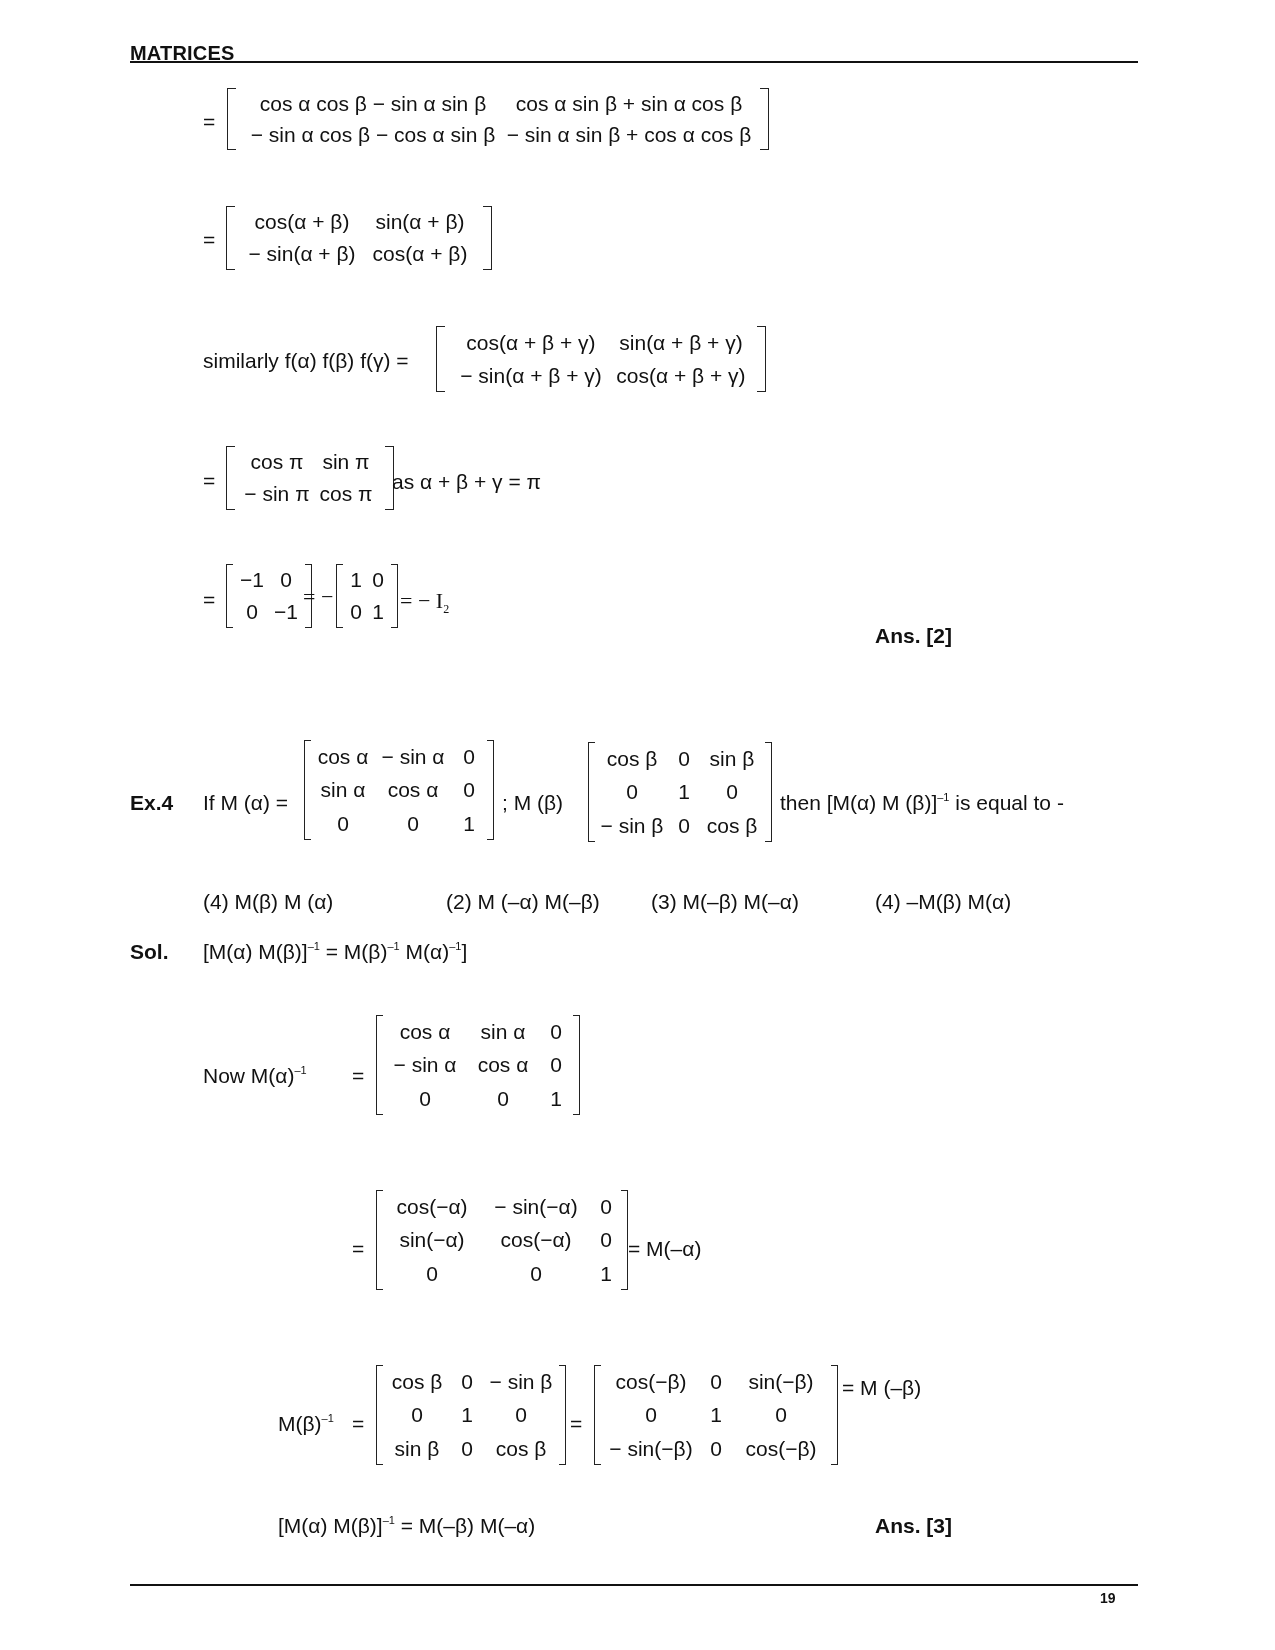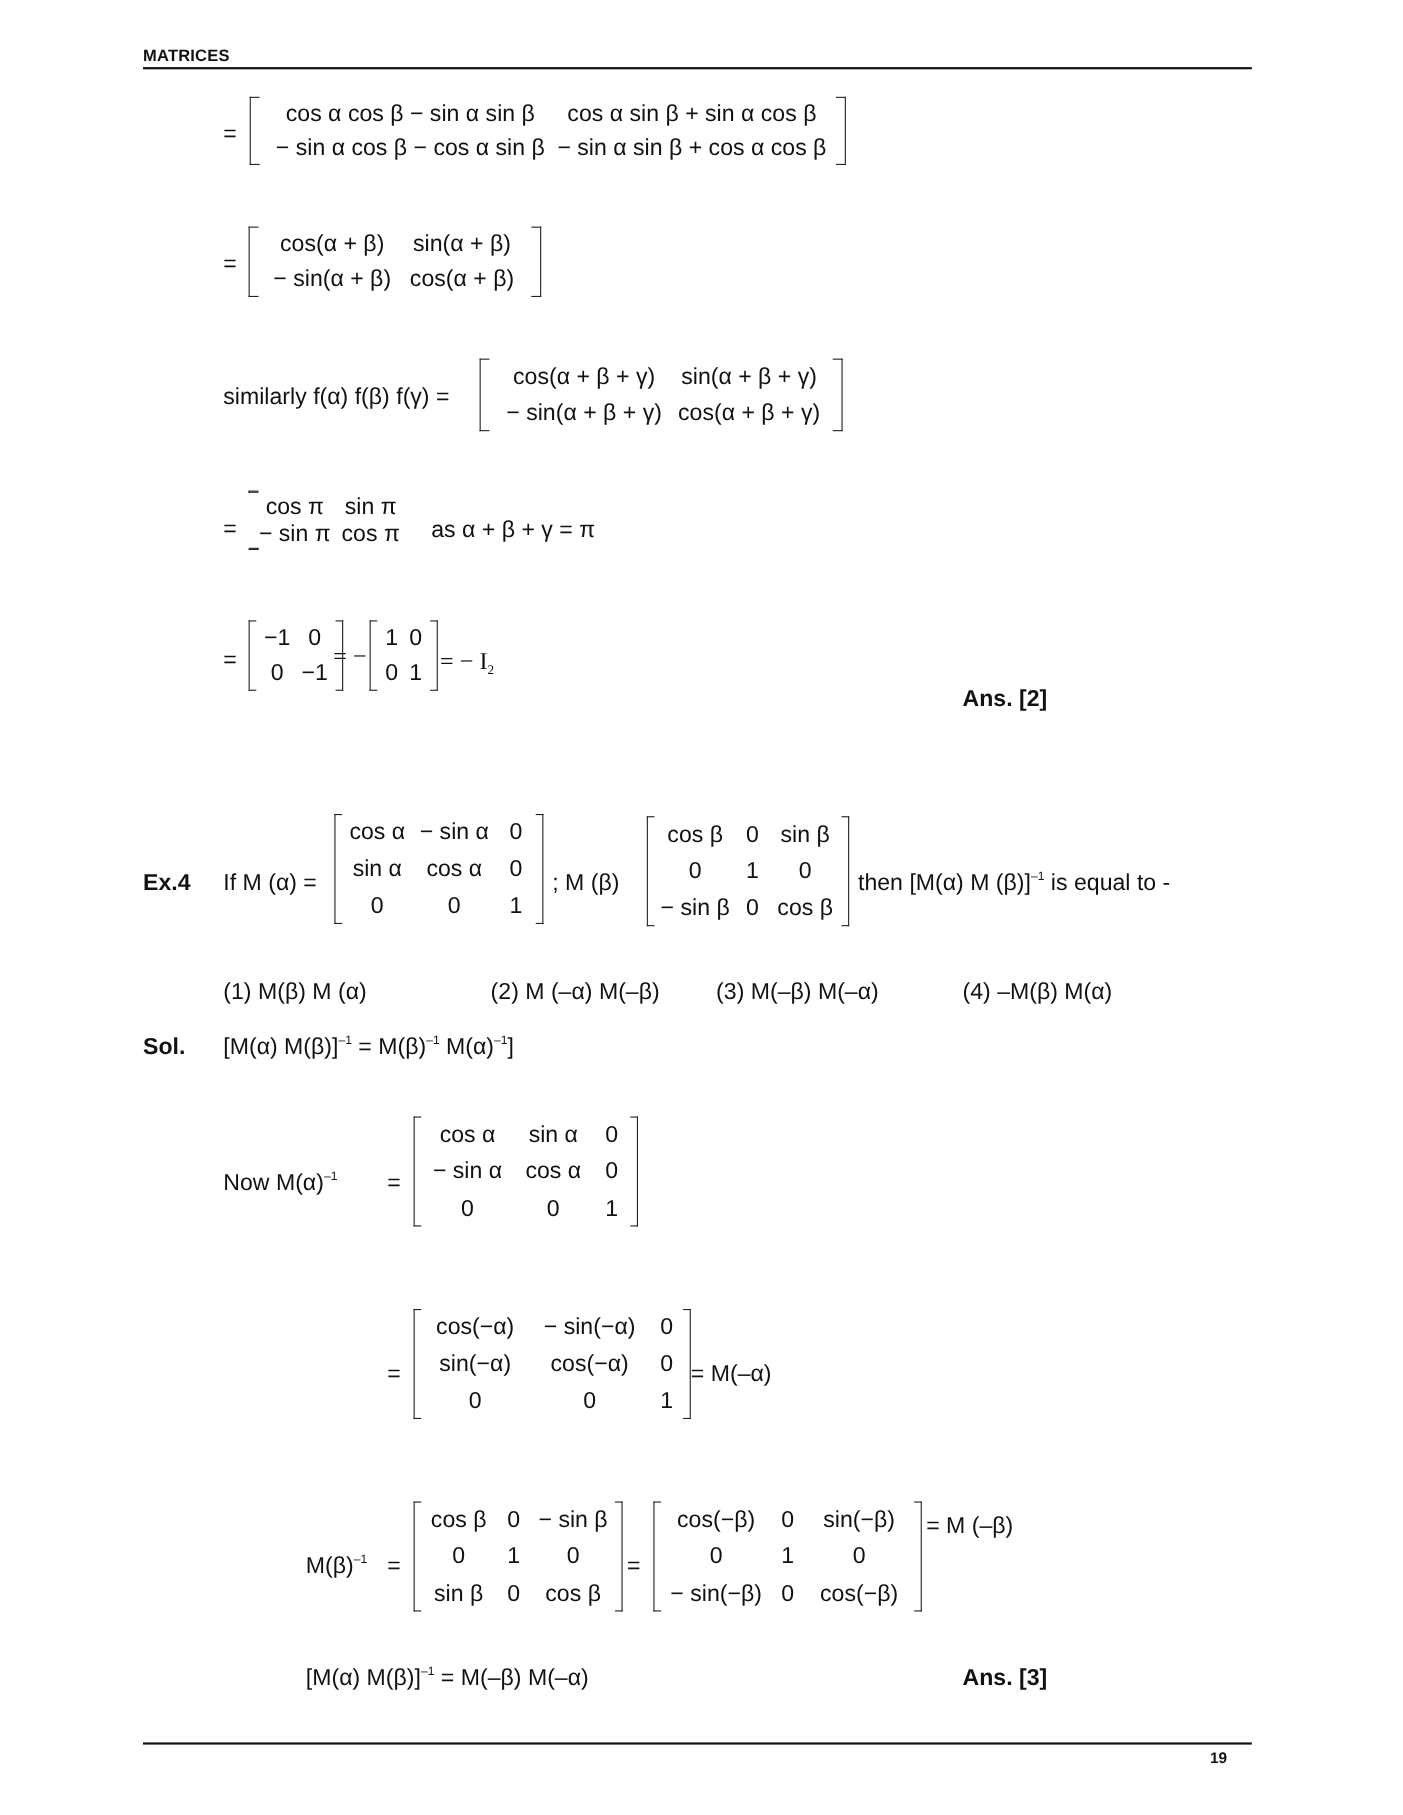--- a/index.html
+++ b/index.html
@@ -1,19 +1,19 @@
 <!DOCTYPE html>
 <html><head>
 <meta charset="utf-8">
 <style>
   html, body { margin:0; padding:0; background:#ffffff; }
   body { width:1275px; height:1650px; position:relative; overflow:hidden;
          font-family:"Liberation Sans", sans-serif; color:#111; }
   .abs { position:absolute; white-space:nowrap; }
-  .hdr { font-weight:bold; font-size:15px; letter-spacing:0.2px; }
+  .hdr { font-weight:bold; font-size:20px; letter-spacing:0.2px; }
   .rule { position:absolute; height:2px; background:#111; }
   .txt { font-size:21px; }
   .bold { font-weight:bold; }
   sup { font-size:11px; vertical-align:9px; line-height:0; }
   sub { font-size:12px; vertical-align:-5px; line-height:0; }
   .mat { position:absolute; display:flex; align-items:stretch; }
   .br { width:8px; border:1.3px solid #222; }
   .br.l { border-right:none; }
   .br.r { border-left:none; }
   .grid { display:grid; align-content:space-around; padding:0 6px; font-size:21px; }
@@ -57,21 +57,21 @@
   <div class="grid" style="grid-template-columns:160px 140px;">
     <div class="cell">cos(α + β + γ)</div>
     <div class="cell">sin(α + β + γ)</div>
     <div class="cell">− sin(α + β + γ)</div>
     <div class="cell">cos(α + β + γ)</div>
   </div>
   <div class="br r"></div>
 </div>
 
 <div class="abs txt" style="left:203px; top:469px;">=</div>
-<div class="mat" style="left:226px; top:446px; height:64px;flex-direction:column;">
+<div class="mat" style="left:226px; top:446px; height:64px;">
   <div class="br l"></div>
   <div class="grid" style="grid-template-columns:72px 66px;">
     <div class="cell">cos π</div>
     <div class="cell">sin π</div>
     <div class="cell">− sin π</div>
     <div class="cell">cos π</div>
   </div>
   <div class="br r"></div>
 </div>
 <div class="abs txt" style="left:392px; top:470px;">as α + β + γ  = π</div>
@@ -129,21 +129,21 @@
     <div class="cell">1</div>
     <div class="cell">0</div>
     <div class="cell">− sin β</div>
     <div class="cell">0</div>
     <div class="cell">cos β</div>
   </div>
   <div class="br r" style="width:6px;"></div>
 </div>
 <div class="abs txt" style="left:780px; top:791px;"><span>then [M(α) M (β)]</span><sup>–1</sup><span> is equal to -</span></div>
 
-<div class="abs txt" style="left:203px; top:890px;">(1) M(β) M (α)</div>
+<div class="abs txt" style="left:203px; top:890px;">(4) M(β) M (α)</div>
 <div class="abs txt" style="left:427px; top:890px;margin-left:19px;">(2) M (–α) M(–β)</div>
 <div class="abs txt" style="left:651px; top:890px;">(3) M(–β) M(–α)</div>
 <div class="abs txt" style="left:875px; top:890px;">(4) –M(β) M(α)</div>
 
 <div class="abs txt bold" style="left:130px; top:940px;">Sol.</div>
 <div class="abs txt" style="left:203px; top:940px;"><span>[M(α) M(β)]</span><sup>–1</sup><span> = M(β)</span><sup>–1</sup><span> M(α)</span><sup>–1</sup><span>]</span></div>
 
 <div class="abs txt" style="left:203px; top:1064px;"><span>Now M(α)</span><sup>–1</sup></div>
 <div class="abs txt" style="left:352px; top:1064px;">=</div>
 <div class="mat" style="left:376px; top:1015px; height:100px;">

